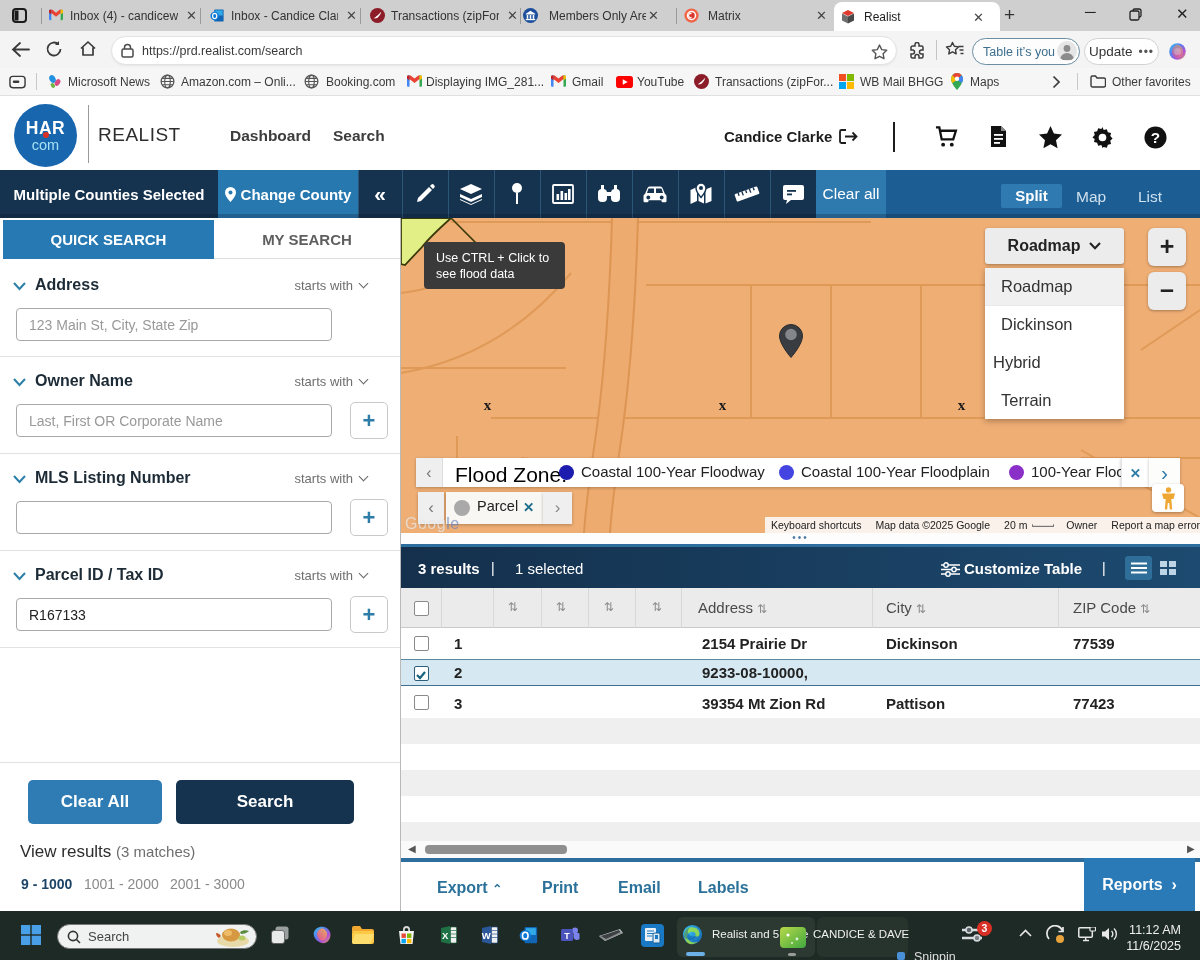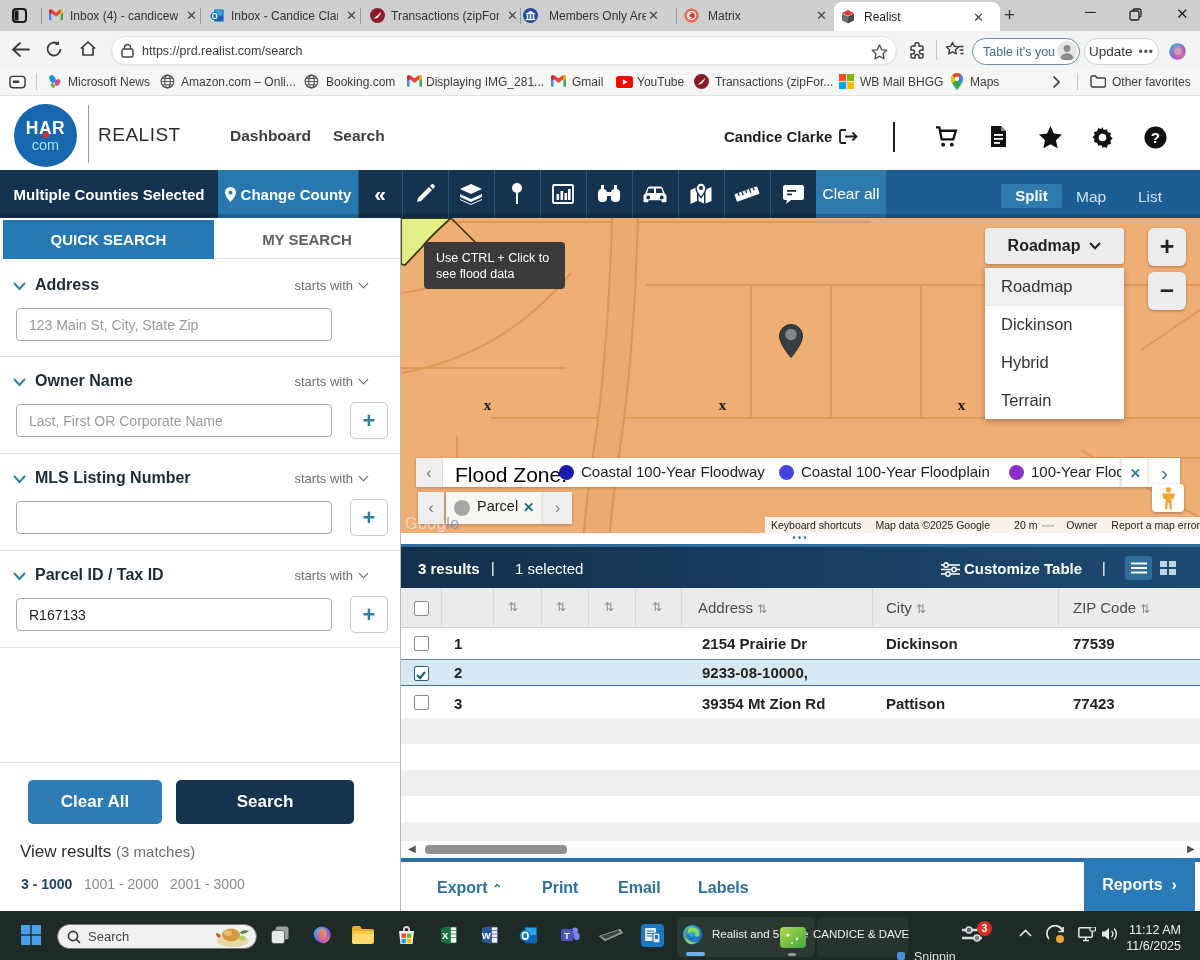--- a/index.html
+++ b/index.html
@@ -431,21 +431,21 @@
   <div class="abs seclabel" style="left:35px;top:348px">Parcel ID / Tax ID</div>
   <div class="startswith" style="top:350px">starts with<span class="vchev"></span></div>
   <div class="finput" style="top:380px;color:#222">R167133</div>
   <div class="plusbtn" style="top:378px">+</div>
   <div class="secline" style="top:429px"></div>
   <div class="secline" style="top:544px"></div>
 
   <div class="abs" style="left:28px;top:562px;width:134px;height:44px;background:#2e7cb3;border-radius:5px;color:#fff;font-weight:bold;font-size:17px;text-align:center;line-height:44px">Clear All</div>
   <div class="abs" style="left:176px;top:562px;width:178px;height:44px;background:#15324e;border-radius:5px;color:#fff;font-weight:bold;font-size:17px;text-align:center;line-height:44px">Search</div>
   <div class="abs" style="left:20px;top:624px;font-size:17px;color:#2d2d2d">View results <span style="font-size:15px;color:#6e6e6e">(3 matches)</span></div>
-  <div class="abs" style="left:21px;top:658px;font-size:14px;font-weight:bold;color:#1d4466">3 - 1000</div>
+  <div class="abs" style="left:21px;top:658px;font-size:14px;font-weight:bold;color:#1d4466">9 - 1000</div>
   <div class="abs" style="left:84px;top:658px;font-size:14px;color:#8a8a8a">1001 - 2000</div>
   <div class="abs" style="left:170px;top:658px;font-size:14px;color:#8a8a8a">2001 - 3000</div>
 </div>
 <div id="map">
   <svg class="abs" style="left:0;top:0" width="799" height="315" viewBox="0 0 799 315">
     <rect width="799" height="315" fill="#efae74"></rect>
 
     <g stroke="#e09a58" stroke-width="2" fill="none">
       <path d="M50 4 L470 4"></path>
       <path d="M245 67 L799 67"></path>
@@ -485,21 +485,21 @@
   </svg>
 
   <div class="abs" style="left:23px;top:24px;width:141px;height:47px;background:#3a3a3a;border-radius:4px;color:#fff;font-size:12.5px;line-height:16px;padding:8px 0 0 12px">Use CTRL + Click to<br>see flood data</div>
 
   <div class="mapbtn" style="left:584px;top:10px;width:139px;height:36px;font-size:16px;font-weight:600;display:flex;align-items:center;justify-content:center;border-radius:3px">Roadmap&nbsp;&nbsp;<svg width="12" height="8" viewBox="0 0 12 8">
           <path d="M1 1l5 5.3L11 1" fill="none" stroke="#222" stroke-width="2"></path>
         </svg></div>
   <div class="abs" style="left:584px;top:50px;width:139px;height:151px;background:#fff;box-shadow:0 2px 6px rgba(0,0,0,0.3)">
     <div style="height:38px;background:#f0f0f0;display:flex;align-items:center;padding-left:16px;font-size:16.5px;color:#333;border-bottom:1px solid #e8e8e8">Roadmap</div>
     <div style="height:37px;display:flex;align-items:center;padding-left:16px;font-size:16.5px;color:#333">Dickinson</div>
-    <div style="height:38px;display:flex;align-items:center;padding-left:16px;font-size:16.5px;color:#333">Hybrid</div>
+    <div style="height:38px;display:flex;align-items:center;padding-left:8px;font-size:16.5px;color:#333">Hybrid</div>
     <div style="height:38px;display:flex;align-items:center;padding-left:16px;font-size:16.5px;color:#333">Terrain</div>
   </div>
 
   <div class="mapbtn" style="left:747px;top:10px;width:38px;height:38px;border-radius:6px;font-size:25px;font-weight:bold;text-align:center;line-height:36px">+</div>
   <div class="mapbtn" style="left:747px;top:54px;width:38px;height:38px;border-radius:6px;font-size:25px;font-weight:bold;text-align:center;line-height:34px">–</div>
 
   <div class="abs" style="left:15px;top:240px;width:705px;height:29px;background:#fff;box-shadow:0 1px 3px rgba(0,0,0,0.25);overflow:hidden">
     <div style="position:absolute;left:0;top:0;width:27px;height:29px;background:#efefef;border-right:1px solid #ddd;display:flex;align-items:center;justify-content:center;color:#777;font-size:16px">‹</div>
     <span class="abs" style="left:39px;top:5px;font-size:21px;font-weight:normal;color:#000000">Flood Zone:</span>
     <span class="abs" style="left:143px;top:7px;width:15px;height:15px;border-radius:50%;background:#1c1cae"></span>
@@ -525,21 +525,21 @@
   <div class="abs" style="left:751px;top:266px;width:32px;height:28px;background:#fff;border-radius:4px;box-shadow:0 1px 3px rgba(0,0,0,0.3);display:flex;align-items:center;justify-content:center">
     <svg width="15" height="23" viewBox="0 0 15 23">
           <circle cx="7.5" cy="2.9" r="2.7" fill="#efa733"></circle>
           <path d="M1 6.5 h13 L12.5 12 h-2.2 l0.9 10.5 h-2.4 l-0.6-6.5 h-1.4 l-0.6 6.5 H3.8 L4.7 12 H2.5z" fill="#efa733"></path>
         </svg>
   </div>
 
   <div class="abs" style="left:364px;top:299px;width:435px;height:16px;background:rgba(250,250,250,0.88);display:flex;align-items:center;font-size:10.5px;color:#222;white-space:nowrap;overflow:hidden">
     <span style="margin-left:6px">Keyboard shortcuts</span>
     <span style="margin-left:14px">Map data ©2025 Google</span>
-    <span style="margin-left:24px">20 m</span>
+    <span style="margin-left:14px">20 m</span>
     <svg style="margin-left:5px" width="77" height="9" viewBox="0 0 77 9">
           <path d="M1 0v7.5h75V0" fill="none" stroke="#1a1a1a" stroke-width="2.4"></path>
         </svg>
     <span style="margin-left:12px">Owner</span>
     <span style="margin-left:14px">Report a map error</span>
   </div>
 </div>
 <div id="results">
   <div class="abs" style="left:0;top:0;width:799px;height:14px;background:#fdfdfd;text-align:center;color:#4a7ba6;font-size:10px;line-height:9px;letter-spacing:2px">•••</div>
   <div class="abs" style="left:0;top:11px;width:799px;height:3px;background:#2d6e9e"></div>

